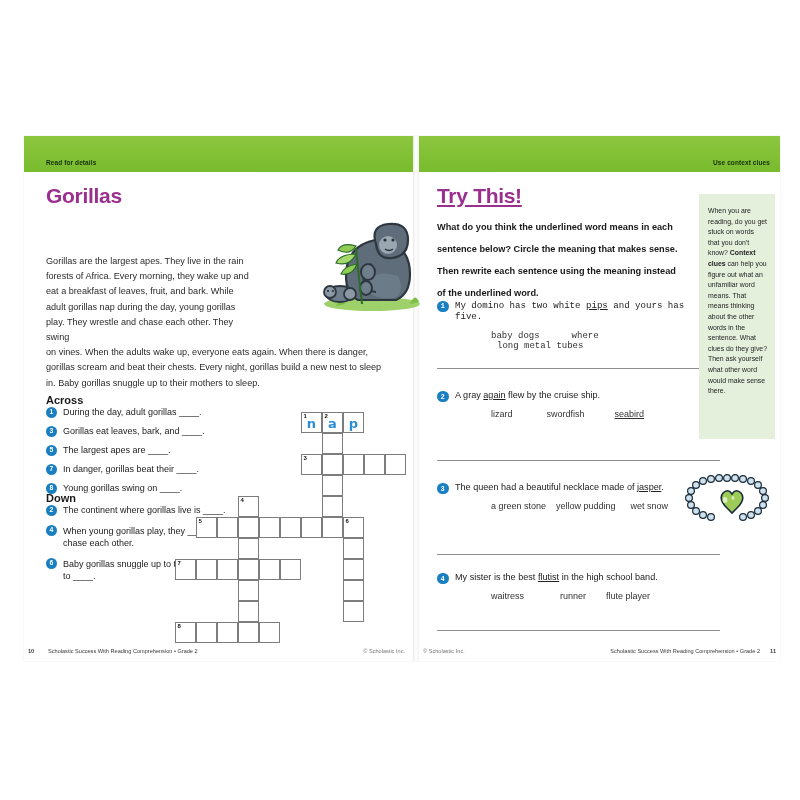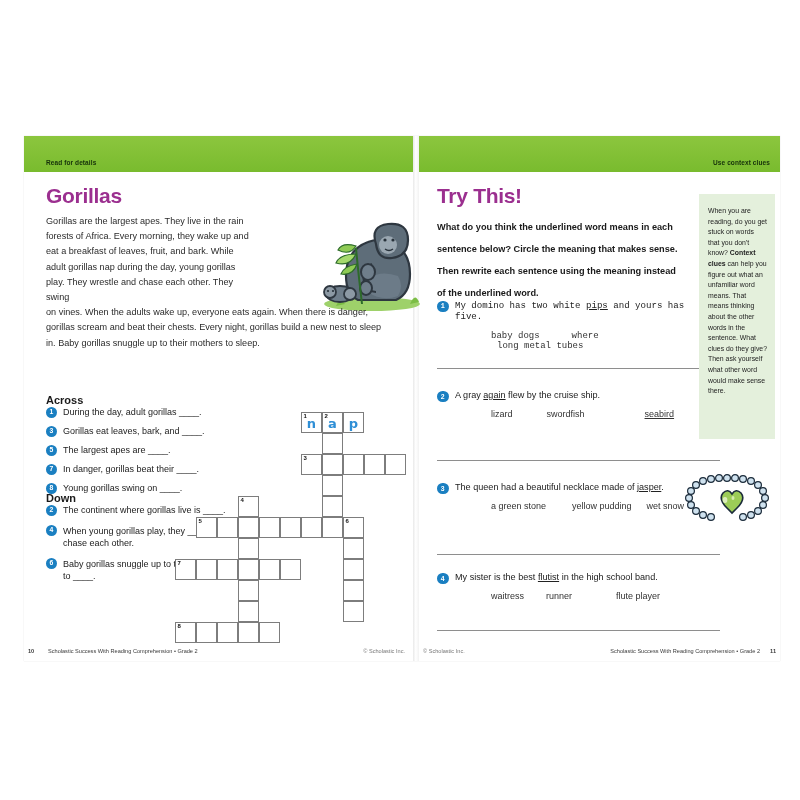--- a/index.html
+++ b/index.html
@@ -45,27 +45,27 @@
   
   .pane { position: absolute; top: 36px; bottom: 0; }
   .pane.left  { left: 0;   width: 389px; }
   .pane.right { left: 395px; width: 361px; }
 
   h1.title {
     color: #9b2f8f; font-size: 21px; font-weight: bold;
     letter-spacing: -0.3px;
   }
   .left .title  { position: absolute; left: 22px; top: 12px; }
-  .right .title { position: absolute; left: 18px; top: 12px; }
+  .right .title { position: absolute; left: 18px; top: 12px; text-decoration: underline; }
 
   .story {
     position: absolute; left: 22px; top: 42px; width: 340px;
     font-size: 9.1px; line-height: 15.2px; color: #2b2b2b;
   }
-  .story .wrap-short { display: block; width: 205px; }
+  .story .wrap-short { display: block; width: 205px; margin-top: 40px; }
 
   .find-line {
     position: absolute; left: 22px; top: 196px; width: 350px;
     font-size: 9.1px; font-weight: bold; color: #1a1a1a;
   }
 
   
   .gorilla { position: absolute; left: 292px; top: 40px; width: 110px; height: 100px; }
 
   
@@ -300,31 +300,31 @@
       <div class="instr">What do you think the underlined word means in each sentence below? Circle the meaning that makes sense. Then rewrite each sentence using the meaning instead of the underlined word.</div>
 
       <div id="questions-container">
           <div class="qblock" style="top: 128px; font-family: Liberation Mono, monospace;">
             <div class="q-line"><span class="num">1</span><span>My domino has two white </span><span class="u">pips</span><span> and yours has five.</span></div>
             <div class="choices"><span>baby dogs</span><span style="margin-left: 32px;">where</span><span style="margin-left: 42px;">long metal tubes</span></div>
           </div>
           <div class="rule" style="top: 196px;"></div>
           <div class="qblock" style="top: 218px;">
             <div class="q-line"><span class="num">2</span><span>A gray </span><span class="u">again</span><span> flew by the cruise ship.</span></div>
-            <div class="choices"><span>lizard</span><span style="margin-left: 34px;">swordfish</span><span style="margin-left: 60px; text-decoration: underline;">seabird</span></div>
+            <div class="choices"><span>lizard</span><span style="margin-left: 34px;">swordfish</span><span style="margin-left: 30px; text-decoration: underline;">seabird</span></div>
           </div>
           <div class="rule" style="top: 288px;"></div>
           <div class="qblock" style="top: 310px;">
             <div class="q-line"><span class="num">3</span><span>The queen had a beautiful necklace made of </span><span class="u">jasper</span><span>.</span></div>
-            <div class="choices"><span>a green stone</span><span style="margin-left: 26px;">yellow pudding</span><span style="margin-left: 15px;">wet snow</span></div>
+            <div class="choices"><span>a green stone</span><span style="margin-left: 10px;">yellow pudding</span><span style="margin-left: 15px;">wet snow</span></div>
           </div>
           <div class="rule" style="top: 382px;"></div>
           <div class="qblock" style="top: 400px;">
             <div class="q-line"><span class="num">4</span><span>My sister is the best </span><span class="u">flutist</span><span> in the high school band.</span></div>
-            <div class="choices"><span>waitress</span><span style="margin-left: 22px;">runner</span><span style="margin-left: 44px;">flute player</span></div>
+            <div class="choices"><span>waitress</span><span style="margin-left: 36px;">runner</span><span style="margin-left: 20px;">flute player</span></div>
           </div>
           <div class="rule" style="top: 458px;"></div>
         </div>
 
       <div class="necklace">
         <svg viewBox="0 0 108 62" width="108" height="62">
           <g fill="#cfe2ef" stroke="#1b2b3a" stroke-width="1.2">
             <circle cx="12" cy="26" r="3.4"></circle>
               <circle cx="14" cy="19" r="3.4"></circle>
             <circle cx="19" cy="13" r="3.4"></circle>

